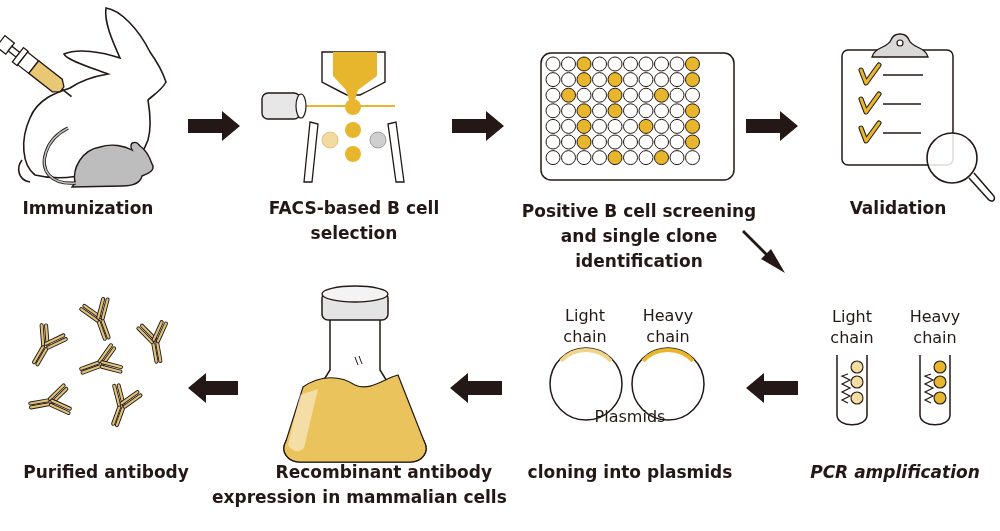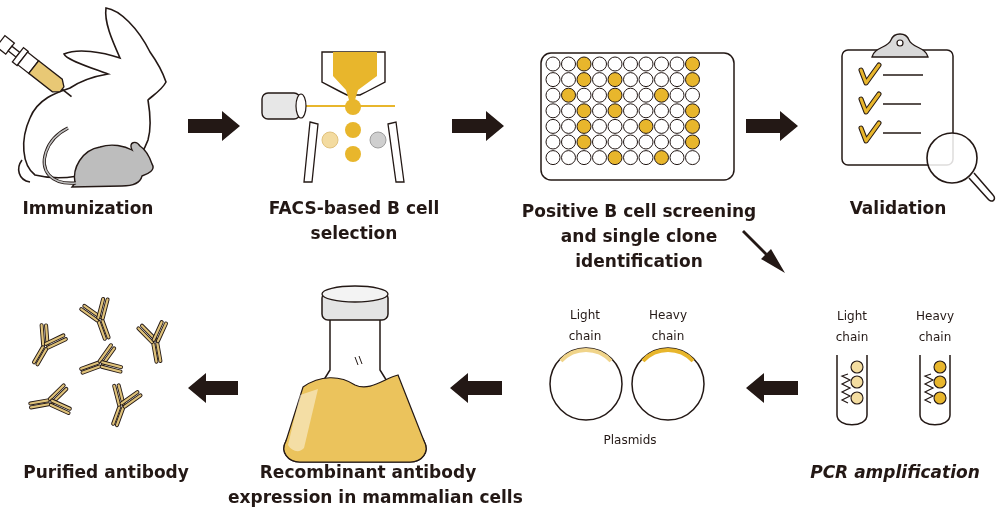--- a/index.html
+++ b/index.html
@@ -1,21 +1,21 @@
 <!DOCTYPE html>
 <html><head>
 <meta charset="utf-8">
 <style>
   html, body { margin: 0; padding: 0; background: #ffffff; }
   body { width: 1000px; height: 531px; position: relative; overflow: hidden;
          font-family: "DejaVu Sans", "Liberation Sans", sans-serif; color: #231815; }
   .stage { position: absolute; left: 0; top: 0; width: 1000px; height: 531px; }
   .label { position: absolute; text-align: center; font-weight: bold; font-size: 17px;
            line-height: 25px; color: #231815; white-space: nowrap; }
-  .small { position: absolute; text-align: center; font-size: 12px; line-height: 21px;
+  .small { position: absolute; text-align: center; font-size: 16px; line-height: 21px;
            color: #231815; white-space: nowrap; font-weight: normal; }
   svg { position: absolute; left: 0; top: 0; overflow: visible; }
 </style>
 </head>
 <body>
 
 <div class="stage">
 
   <svg width="1000" height="531">
     <g>
@@ -306,27 +306,28 @@
   </div>
 
   <div class="small" style="left:552px; top:305px; width:66px;">
     <div>Light</div>
     <div>chain</div>
   </div>
   <div class="small" style="left:632px; top:305px; width:72px;">
     <div>Heavy</div>
     <div>chain</div>
   </div>
-  <div class="small" style="left:580px; top:430px; width:100px;">
+  <div class="small" style="left:580px; top:406px; width:100px;">
     <div>Plasmids</div>
   </div>
   <div class="label" style="left:510px; top:460px; width:240px;">
-  </div>
-
-  <div class="label" style="left:228px; top:460px; width:280px;">
+    <div>cloning into plasmids</div>
+  </div>
+
+  <div class="label" style="left:212px; top:460px; width:280px;text-align:right;">
     <div>Recombinant antibody</div>
     <div>expression in mammalian cells</div>
   </div>
 
   <div class="label" style="left:16px; top:460px; width:180px;">
     <div>Purified antibody</div>
   </div>
 </div>
 
 </body></html>

